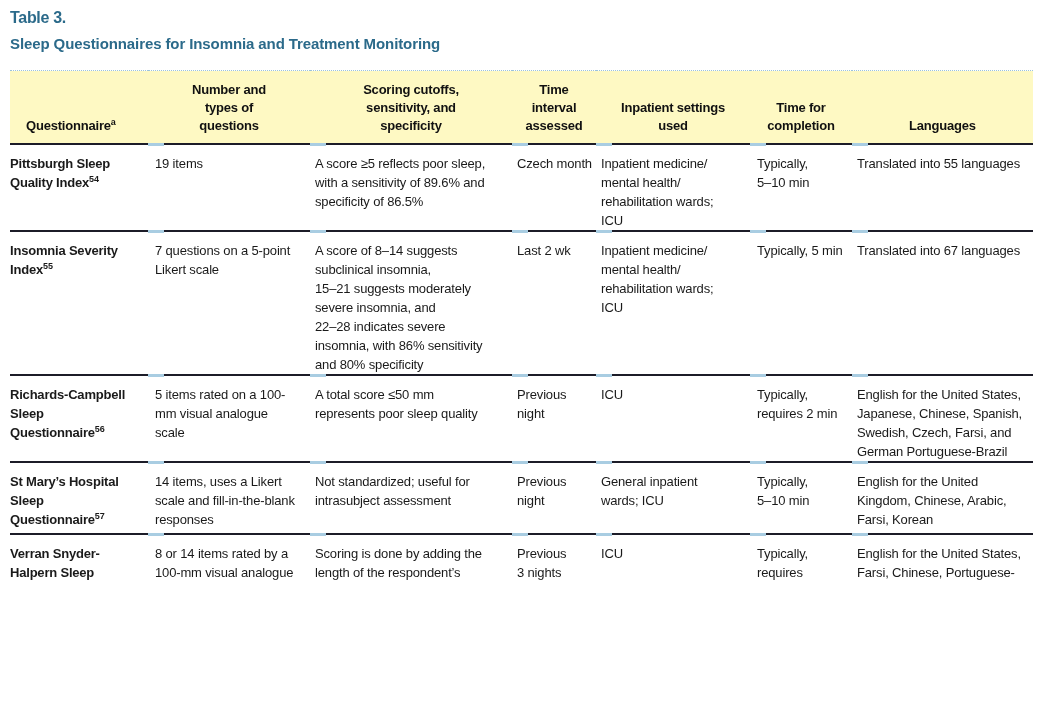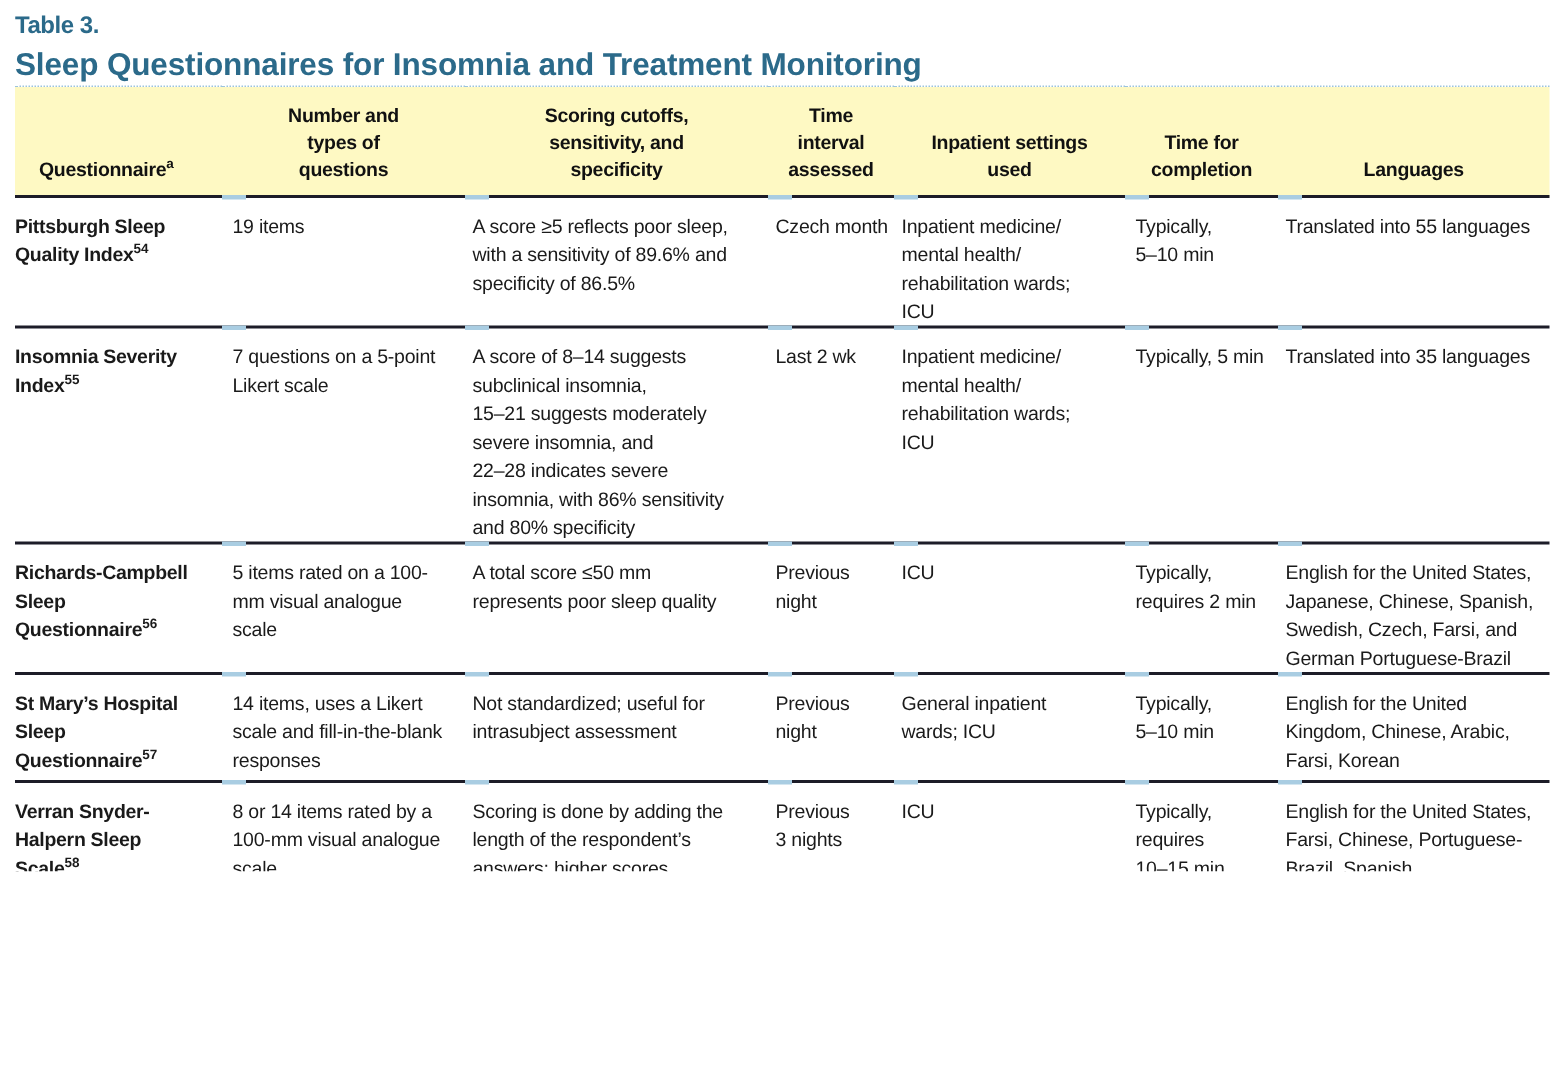--- a/index.html
+++ b/index.html
@@ -15,22 +15,22 @@
     overflow: hidden;
   }
   .table-label {
     font-size: 16px;
     font-weight: 700;
     color: #2b6a8a;
     letter-spacing: -0.3px;
     line-height: 19px;
   }
   .table-title {
-    margin: 4px 0 0 0;
-    font-size: 21px;
+    margin: 4px 0 13px 0;
+    font-size: 15px;
     font-weight: 700;
     color: #2b6a8a;
     letter-spacing: -0.1px;
     line-height: 26px;
   }
   table.qtable {
     width: 1023px;
     border-collapse: collapse;
     table-layout: fixed;
   }
@@ -156,21 +156,21 @@
 severe insomnia, and
 22–28 indicates severe
 insomnia, with 86% sensitivity
 and 80% specificity</td>
         <td class="pre">Last 2 wk</td>
         <td class="pre">Inpatient medicine/
 mental health/
 rehabilitation wards;
 ICU</td>
         <td class="col6 pre">Typically, 5 min</td>
-        <td class="pre">Translated into 35 languages</td>
+        <td class="pre">Translated into 67 languages</td>
       </tr>
       <tr class="r3">
         <td class="col1"><span class="pre">Richards-Campbell
 Sleep
 Questionnaire</span><sup>56</sup></td>
         <td class="col2 pre">5 items rated on a 100-
 mm visual analogue
 scale</td>
         <td class="pre">A total score ≤50 mm
 represents poor sleep quality</td>

